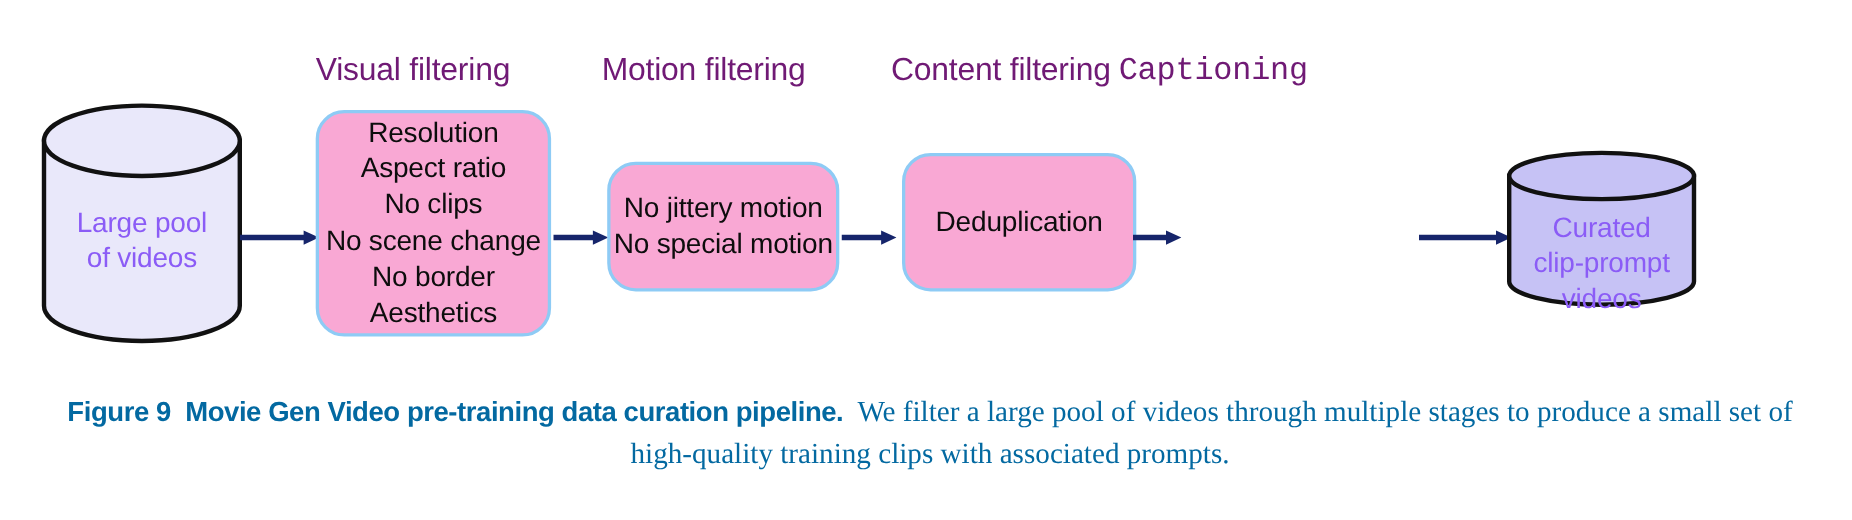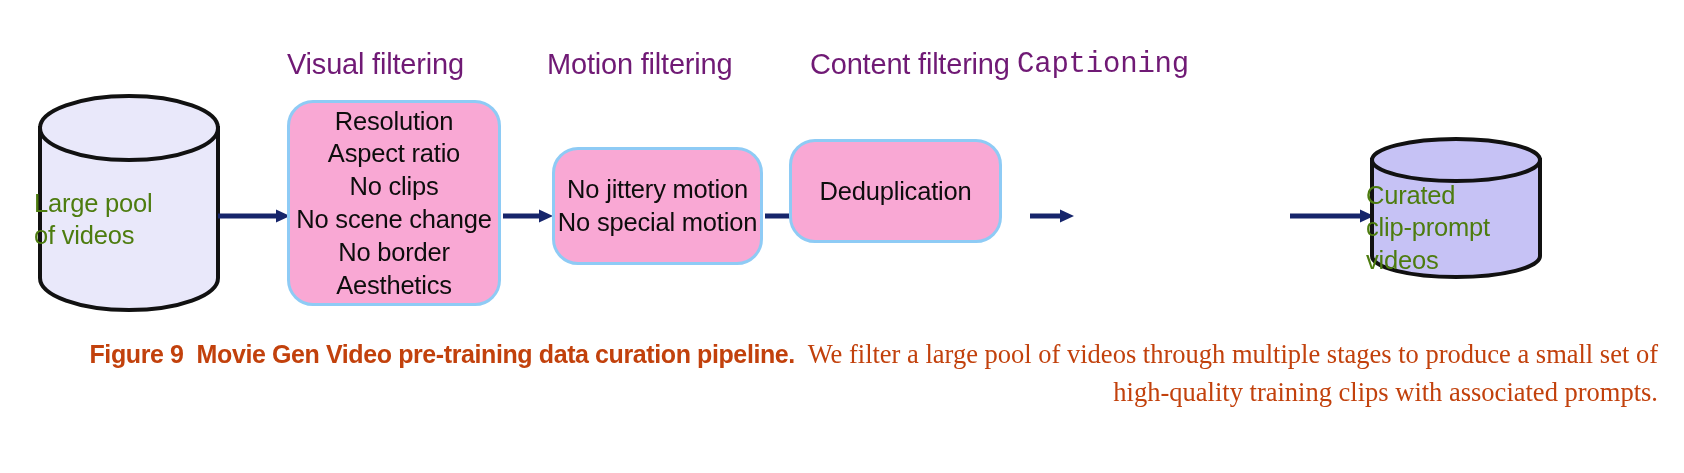--- a/index.html
+++ b/index.html
@@ -16,33 +16,33 @@
   .proc-box{position:absolute;box-sizing:border-box;background:#f9a8d4;
             border:3.2px solid #8ecbf5;border-radius:26px;
             display:flex;align-items:center;justify-content:center;}
   .proc-lines{text-align:center;font-size:25.5px;line-height:1.285;
               color:#0d0d0d;letter-spacing:-0.2px;}
   .proc-lines div{white-space:nowrap;}
 
   
   .cyl{position:absolute;}
   .cyl svg{display:block;overflow:visible;}
-  .cyl-label{position:absolute;left:0;width:100%;text-align:left;
-             font-size:25.5px;line-height:1.27;color:#4d7c0f;
+  .cyl-label{position:absolute;left:0;width:100%;text-align:center;
+             font-size:25.5px;line-height:1.27;color:#8b5cf6;
              letter-spacing:-0.2px;pointer-events:none;}
   .cyl-label div{white-space:nowrap;}
 
   
   .arrow{position:absolute;height:16px;}
   .arrow svg{display:block;}
 
   
-  #caption{position:absolute;left:33px;top:336px;width:1625px;
+  #caption{position:absolute;left:33px;top:356px;width:1625px;
            font-family:"Liberation Serif",serif;font-size:26.5px;
-           line-height:1.42;color:#c2410c;text-align:right;}
+           line-height:1.42;color:#0369a1;text-align:center;}
   #caption .cap-bold{font-family:"Liberation Sans",sans-serif;
                      font-weight:bold;font-size:25px;letter-spacing:-0.4px;}
   #caption .cap-body{font-family:"Liberation Serif",serif;}
 </style>
 </head>
 <body>
 
 <div id="figure">
 
   <div class="stage-title" style="left:287px;top:48px;width:214px;">Visual filtering</div>
@@ -93,21 +93,21 @@
     </div>
   </div>
 
   <div class="arrow" style="left:765px;top:208px;width:50px;">
     <svg width="50" height="16" viewBox="0 0 50 16">
       <line x1="0" y1="8" x2="38" y2="8" stroke="#16256b" stroke-width="5"></line>
       <polygon points="36,1.5 50,8 36,14.5" fill="#16256b"></polygon>
     </svg>
   </div>
 
-  <div class="proc-box" style="left:789px;top:139px;width:213px;height:104px;">
+  <div class="proc-box" style="left:820px;top:139px;width:213px;height:126px;">
     <div class="proc-lines">
       <div>Deduplication</div>
     </div>
   </div>
 
   <div class="arrow" style="left:1030px;top:208px;width:44px;">
     <svg width="44" height="16" viewBox="0 0 44 16">
       <line x1="0" y1="8" x2="32" y2="8" stroke="#16256b" stroke-width="5"></line>
       <polygon points="30,1.5 44,8 30,14.5" fill="#16256b"></polygon>
     </svg>
@@ -119,21 +119,21 @@
       <line x1="0" y1="8" x2="72" y2="8" stroke="#16256b" stroke-width="5"></line>
       <polygon points="70,1.5 84,8 70,14.5" fill="#16256b"></polygon>
     </svg>
   </div>
 
   <div class="cyl" style="left:1366px;top:137px;width:180px;height:148px;">
     <svg width="180" height="148" viewBox="0 0 180 148">
       <path d="M6,23 L6,119 A84,21 0 0 0 174,119 L174,23 Z" fill="#c6c2f5" stroke="#111111" stroke-width="4"></path>
       <ellipse cx="90" cy="23" rx="84" ry="21" fill="#c6c2f5" stroke="#111111" stroke-width="4"></ellipse>
     </svg>
-    <div class="cyl-label" style="top:42px;">
+    <div class="cyl-label" style="top:54px;">
       <div>Curated</div>
       <div>clip-prompt</div>
       <div>videos</div>
     </div>
   </div>
 
 </div>
 
 <div id="caption">
   <span class="cap-bold">Figure 9</span><span class="cap-bold">&nbsp;&nbsp;</span><span class="cap-bold">Movie Gen Video pre-training data curation pipeline.</span><span class="cap-body">&nbsp; </span><span class="cap-body">We filter a large pool of videos through multiple stages to produce a small set of high-quality training clips with associated prompts.</span>

